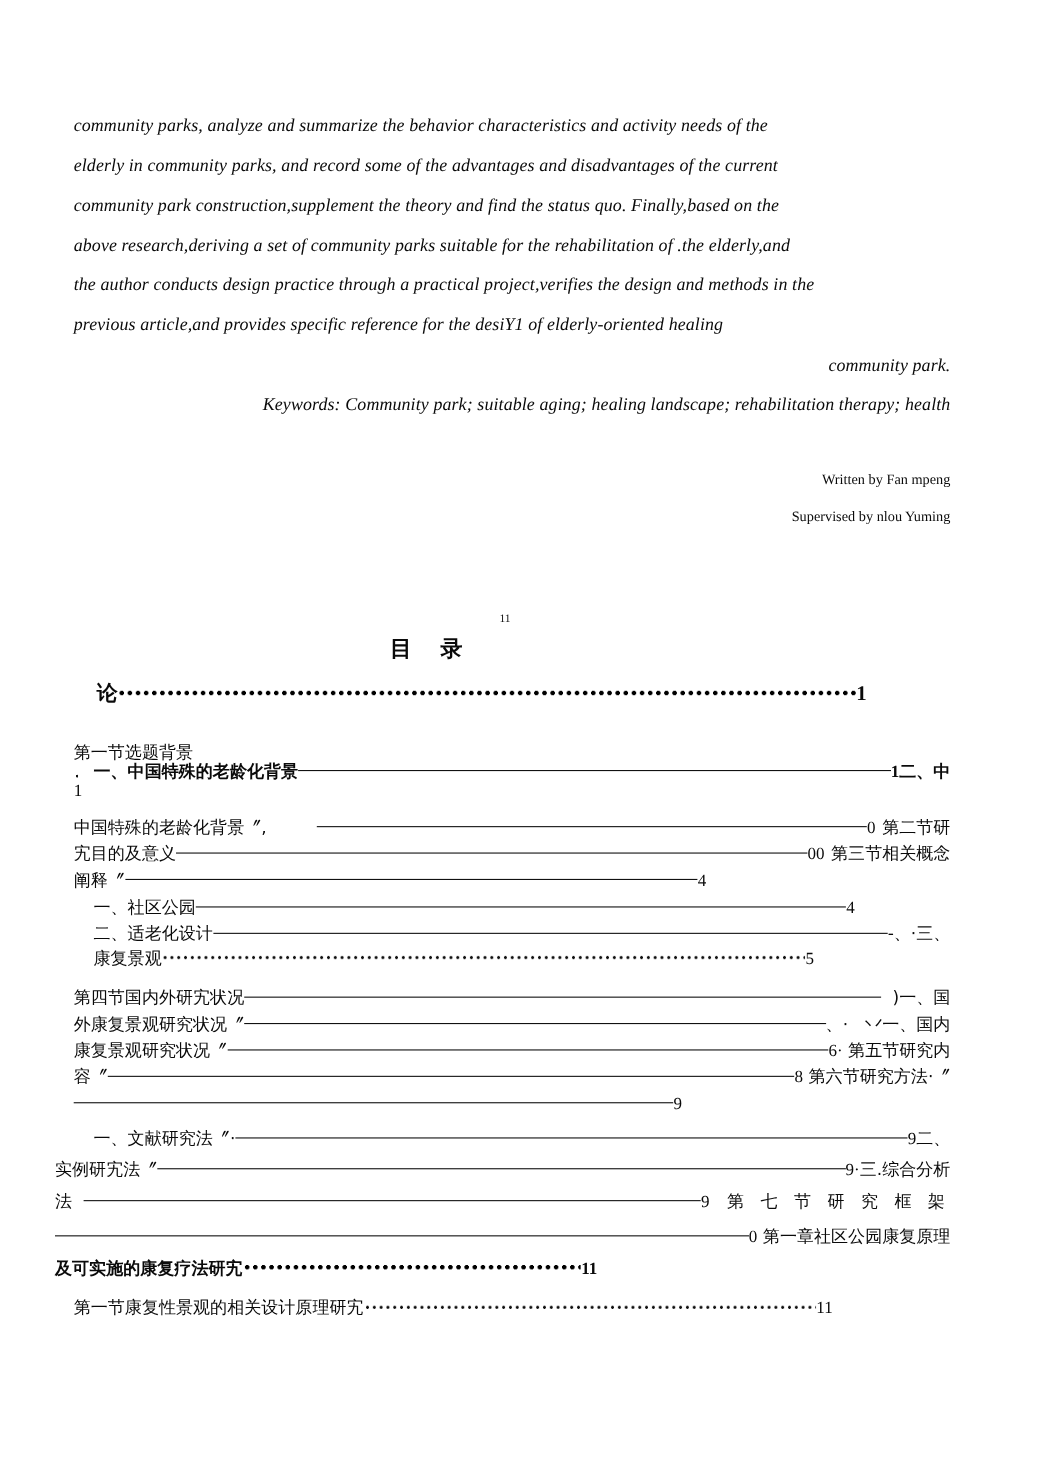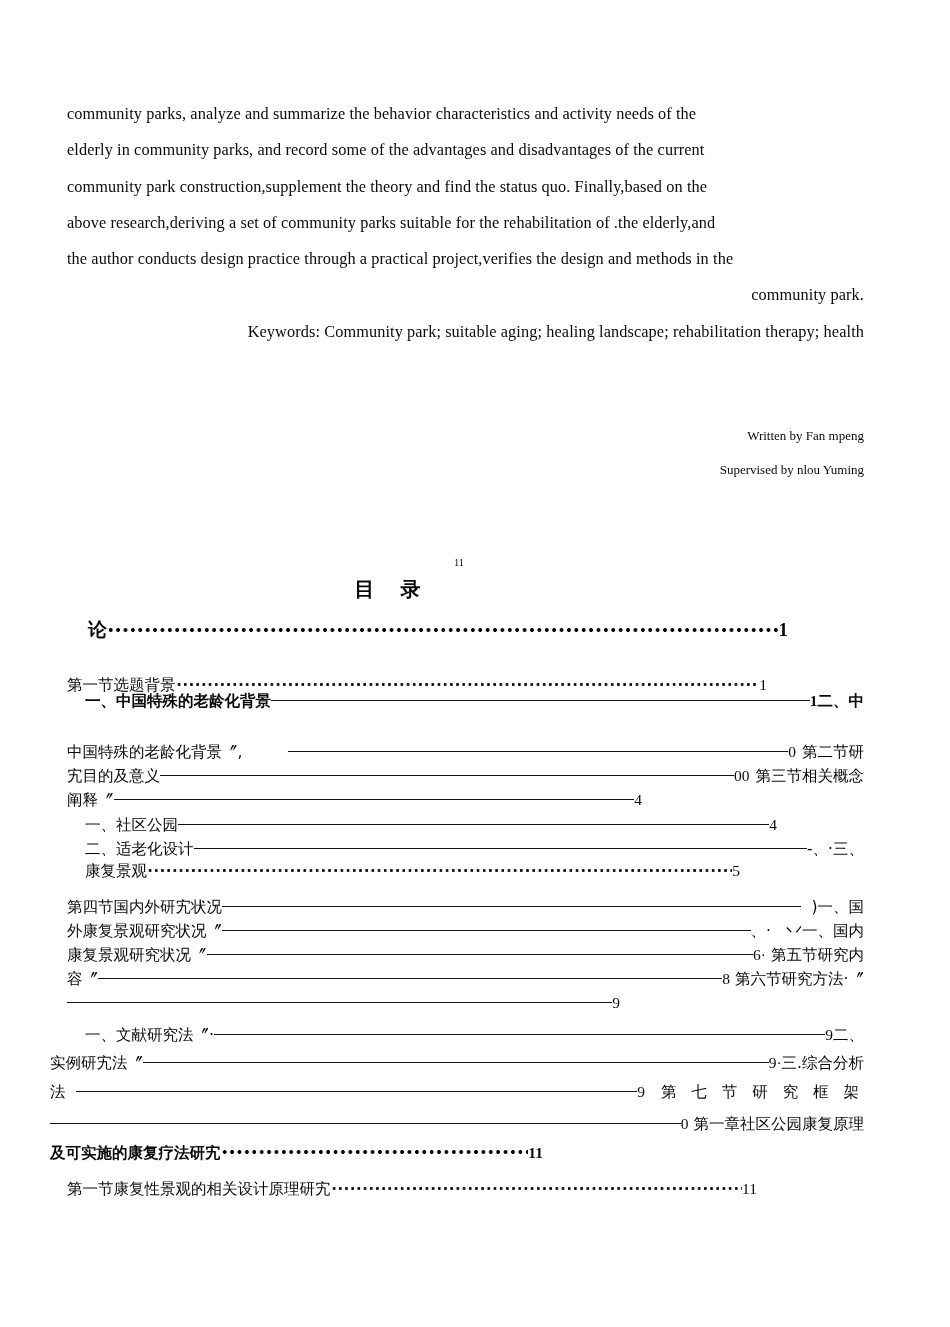--- a/index.html
+++ b/index.html
@@ -29,21 +29,21 @@
     position: absolute;
     left: 67px;
     top: 96px;
     width: 797px;
     font-size: 16.3px;
     line-height: 36.3px;
     text-align: justify;
     text-justify: inter-word;
     letter-spacing: 0.1px;
   }
-  .abstract p { margin: 0; }
+  .abstract p { margin: 0; font-style: italic; }
   .abstract p.indent { text-indent: 40px; }
   .abstract p.last-line { text-align: right; }
 
   
   .signature {
     position: absolute;
     left: 0;
     top: 419px;
     width: 864px;
     text-align: right;
@@ -137,41 +137,42 @@
 <body>
 
 <div class="page">
 
   <div class="abstract">
     <p>community parks, analyze and summarize the behavior characteristics and activity needs of the</p>
     <p>elderly in community parks, and record some of the advantages and disadvantages of the current</p>
     <p>community park construction,supplement the theory and find the status quo. Finally,based on the</p>
     <p>above research,deriving a set of community parks suitable for the rehabilitation of .the elderly,and</p>
     <p>the author conducts design practice through a practical project,verifies the design and methods in the</p>
+    <p>previous article,and provides specific reference for the desiY1 of elderly-oriented healing</p>
     <p class="last-line">community park.</p>
     <p class="indent last-line">Keywords: Community park; suitable aging; healing landscape; rehabilitation therapy; health</p>
   </div>
 
   <div class="signature">
     <div>Written by Fan mpeng</div>
     <div>Supervised by nlou Yuming</div>
   </div>
 
   <div class="toc-sup">11</div>
   <div class="toc-title">
     <span>目</span><span class="gap"></span><span>录</span>
   </div>
 
   <div class="row" style="left:88px; top:617px; width:700px; font-size:19px;">
     <span class="txt b">论</span>
     <span class="dots thick"></span>
     <span class="num b serif">1</span>
   </div>
 
-  <div class="row" style="left:67px; top:674px; width:700px;">
+  <div class="row" style="left:67px; top:674px; width:700px;flex-direction:column;">
     <span class="txt">第一节选题背景</span>
     <span class="dots"></span>
     <span class="num serif">1</span>
   </div>
 
   <div class="row" style="left:67px; top:690px; width:797px;font-weight:bold;">
     <span class="txt" style="padding-left:18px">一、中国特殊的老龄化背景</span>
     <span class="rule"></span>
     <span class="num serif">1</span>
     <span class="txt">二、中</span>

